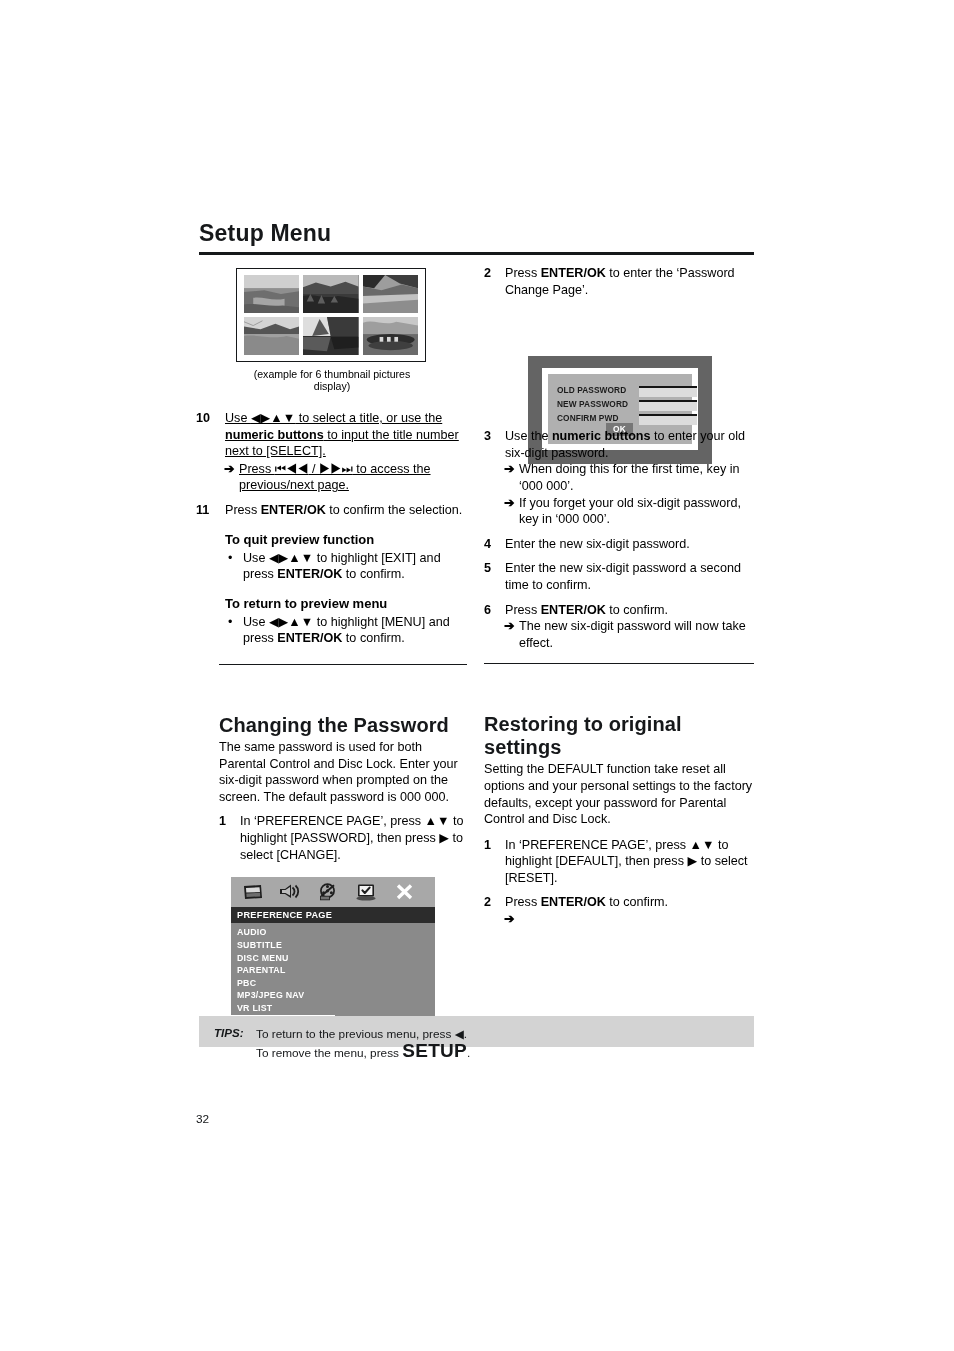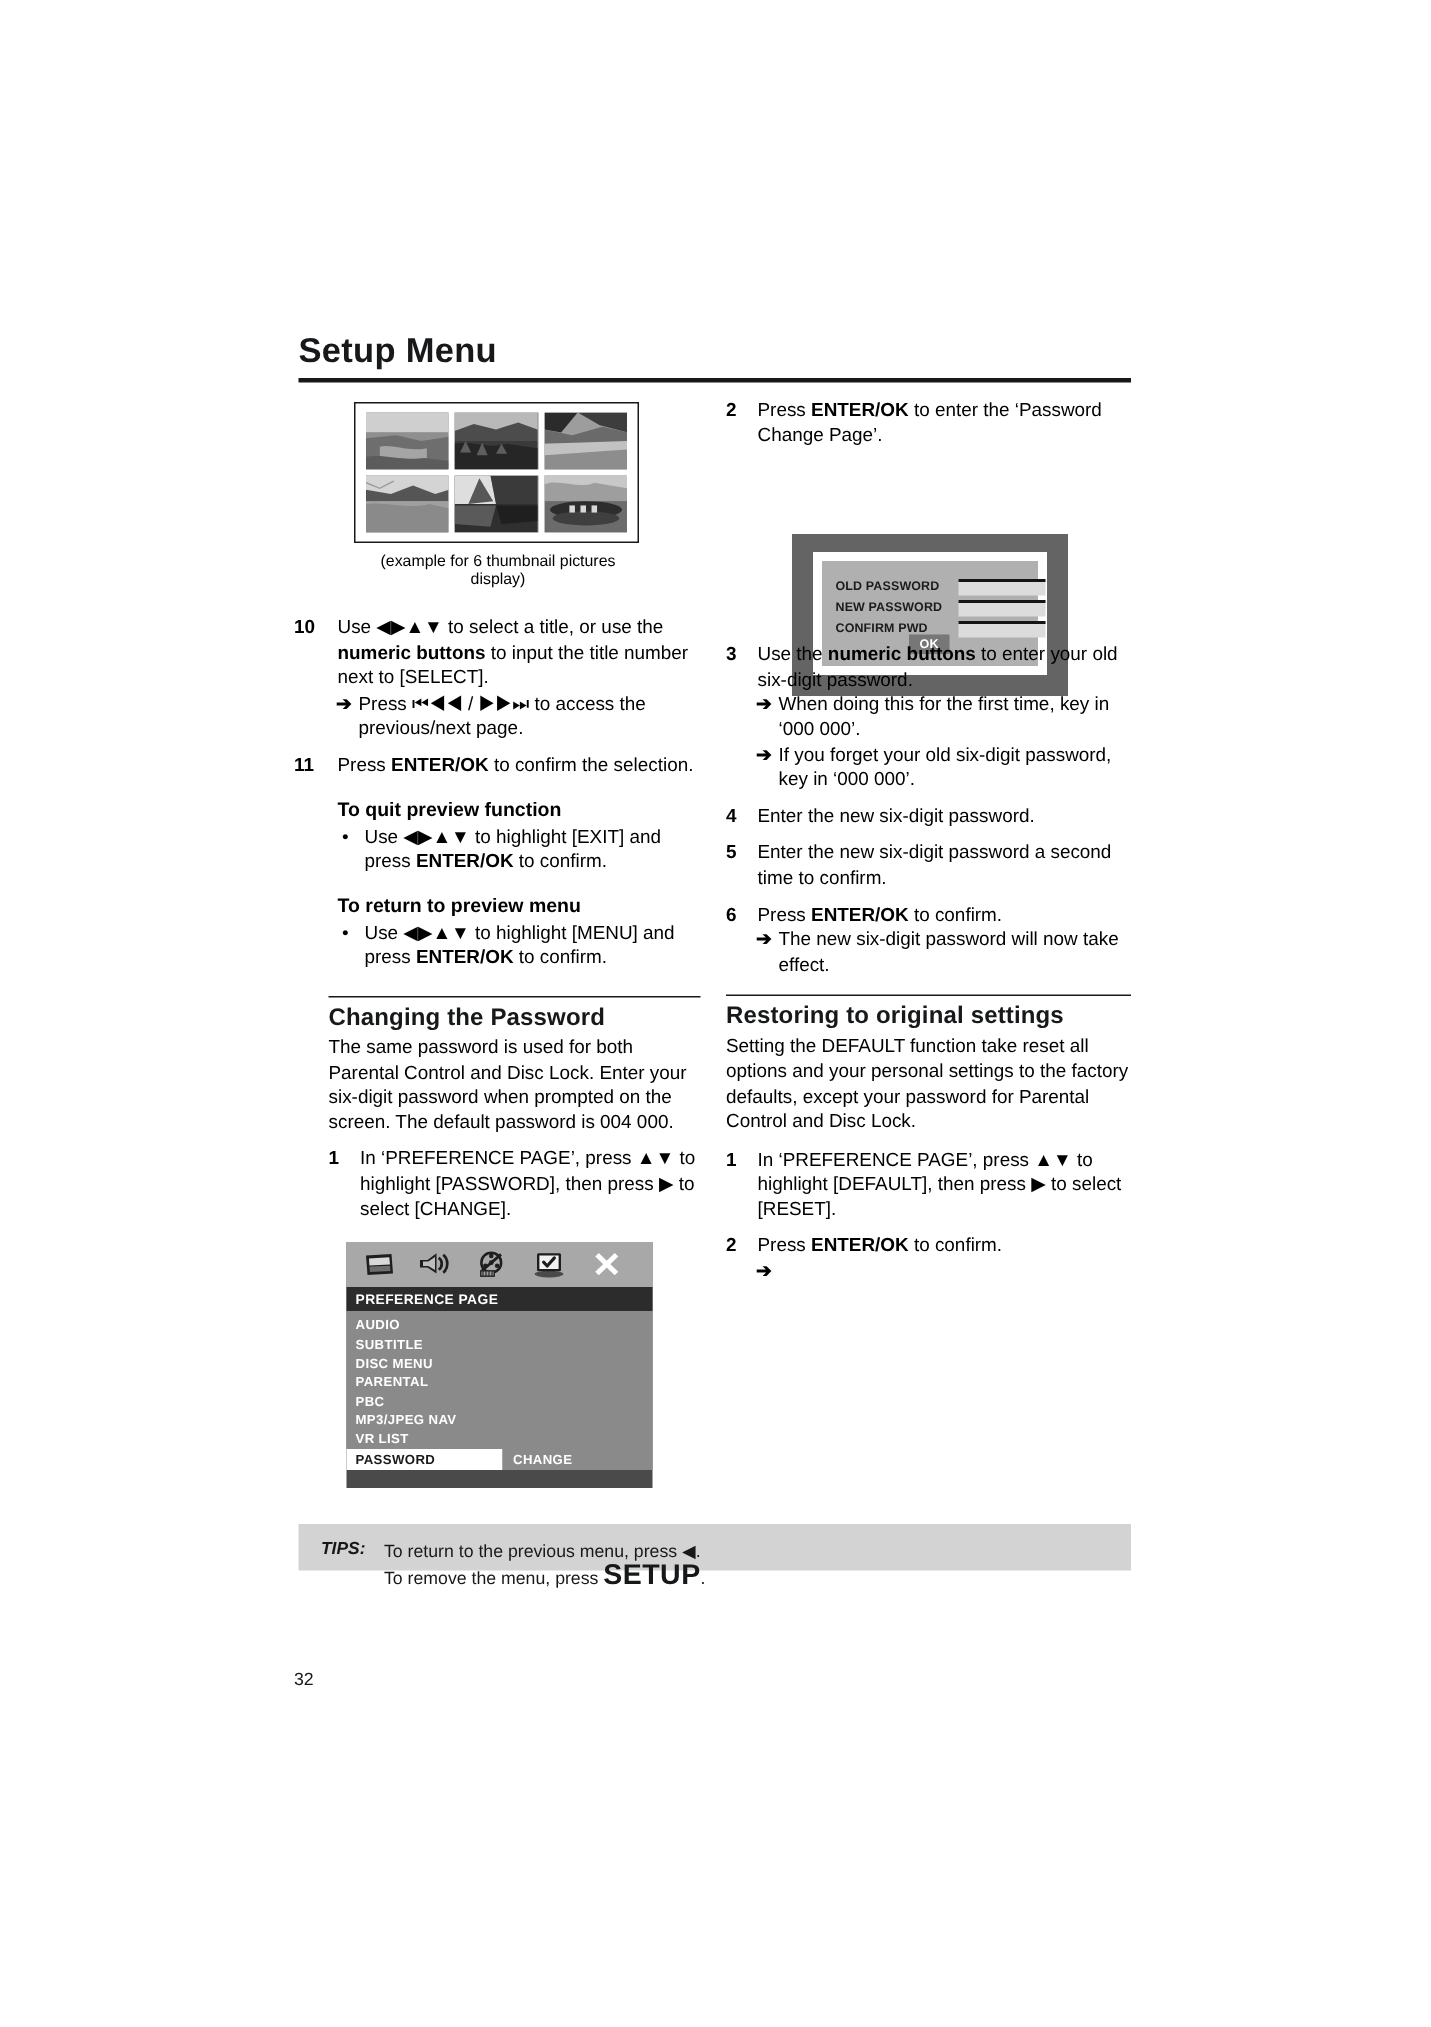--- a/index.html
+++ b/index.html
@@ -118,25 +118,26 @@
     margin-bottom: 3px;
   }
 
   
   .section {
     margin-top: 17px;
     border-top: 1.4px solid #16181a;
     padding-top: 5px;
   }
   .section-title {
-    font-size: 16px;
+    font-size: 20px;
     font-weight: bold;
     color: #16181a;
     margin-bottom: 2px;
     letter-spacing: 0.1px;
+    margin-top: 44px;
   }
 
   
   .thumb-figure {
     margin-left: 37px;
     width: 194px;
   }
   .thumb-grid {
     width: 190px;
     height: 94px;
@@ -427,21 +428,21 @@
             <ellipse cx="30" cy="30" rx="24" ry="5" fill="#3f3f3f"></ellipse>
             <rect x="18" y="21" width="4" height="5" fill="#d8d8d8"></rect>
             <rect x="26" y="21" width="4" height="5" fill="#d8d8d8"></rect>
             <rect x="34" y="21" width="4" height="5" fill="#d8d8d8"></rect>
           </svg>
         </div>
       </div>
       <div class="thumb-caption">(example for 6 thumbnail pictures display)</div>
     </div>
 
-    <div class="step wide" style="margin-top:18px;">
+    <div class="step wide" style="margin-top:18px;text-decoration:underline;">
       <span class="num">10</span>
       <span><span>Use </span><span>◀▶▲▼</span><span> to select a title, or use the </span><b>numeric buttons</b><span> to input the title number next to [SELECT].</span></span>
       <div class="arrow-line" style="margin-top:1px;">
         <span class="arr">➔</span>
         <span>Press </span><span class="nw">⏮◀◀</span><span> / </span><span class="nw">▶▶⏭</span><span> to access the previous/next page.</span>
       </div>
     </div>
 
     <div class="step wide">
       <span class="num">11</span>
@@ -457,21 +458,21 @@
 
       <div class="subhead-bold">To return to preview menu</div>
       <div class="dot-line">
         <span class="dot">•</span>
         <span>Use </span><span>◀▶▲▼</span><span> to highlight [MENU] and press </span><b>ENTER/OK</b><span> to confirm.</span>
       </div>
     </div>
 
     <div class="section" style="margin-left:20px;width:248px;">
       <div class="section-title">Changing the Password</div>
-      <div class="para">The same password is used for both Parental Control and Disc Lock. Enter your six-digit password when prompted on the screen. The default password is 004 000.</div>
+      <div class="para">The same password is used for both Parental Control and Disc Lock. Enter your six-digit password when prompted on the screen. The default password is 000 000.</div>
       <div class="step" style="margin-top:8px;padding-left:21px;">
         <span class="num">1</span>
         <span>In ‘PREFERENCE PAGE’, press </span><span>▲▼</span><span> to highlight [PASSWORD], then press </span><span>▶</span><span> to select [CHANGE].</span>
       </div>
     </div>
 
     <div class="osd">
       <div class="osd-iconbar">
         <div class="osd-icon">
           <svg width="21" height="17" viewBox="0 0 21 17">

